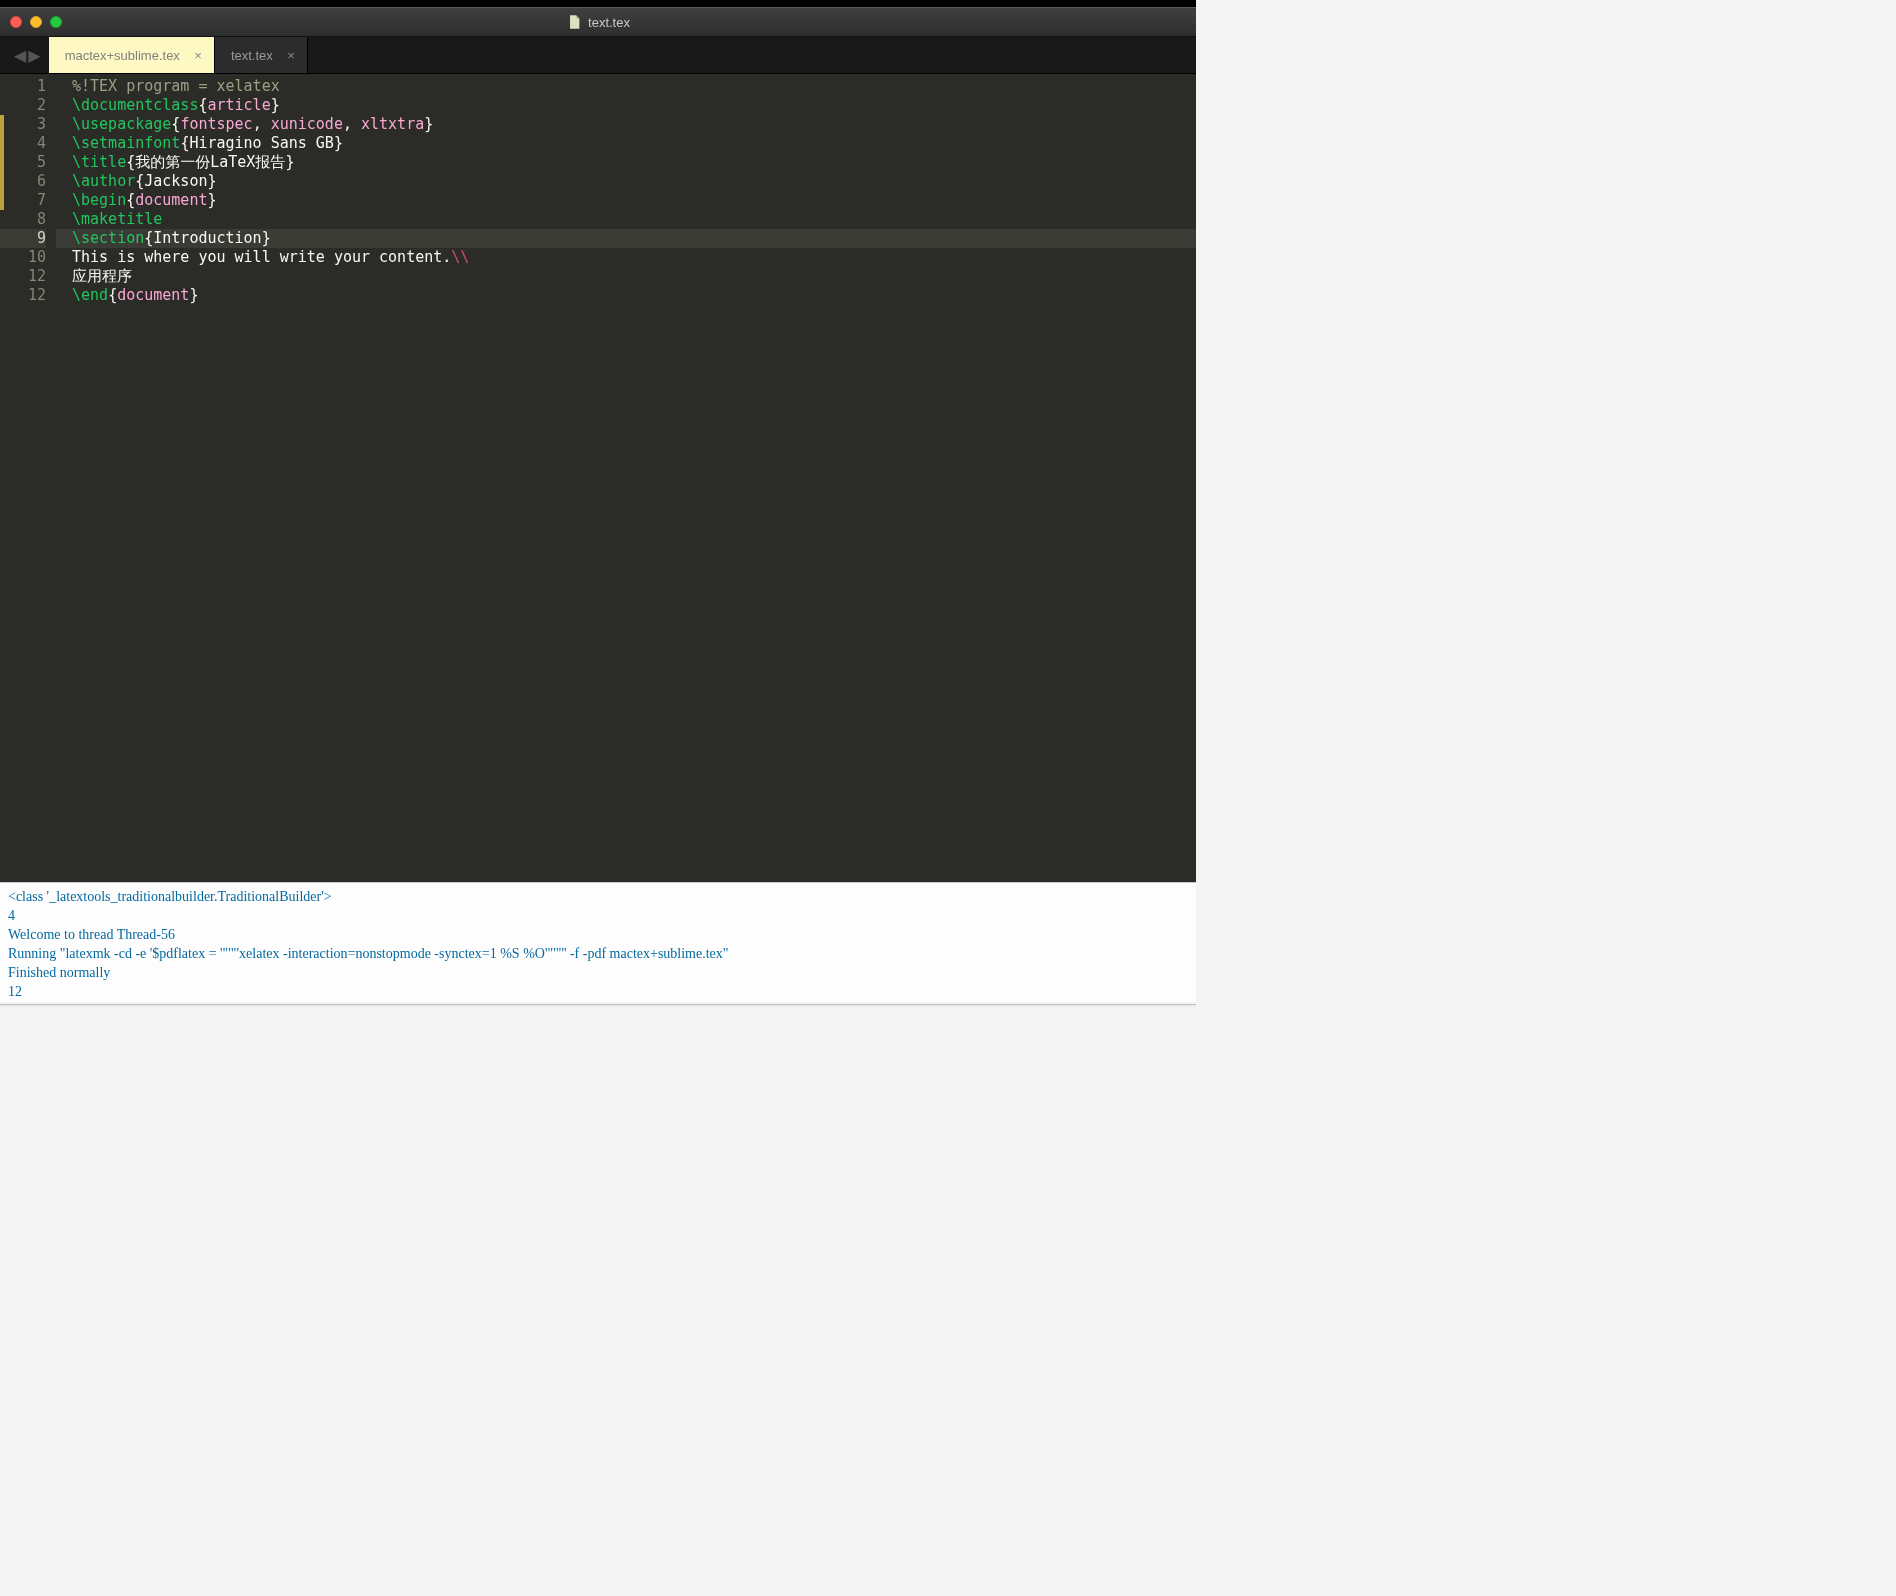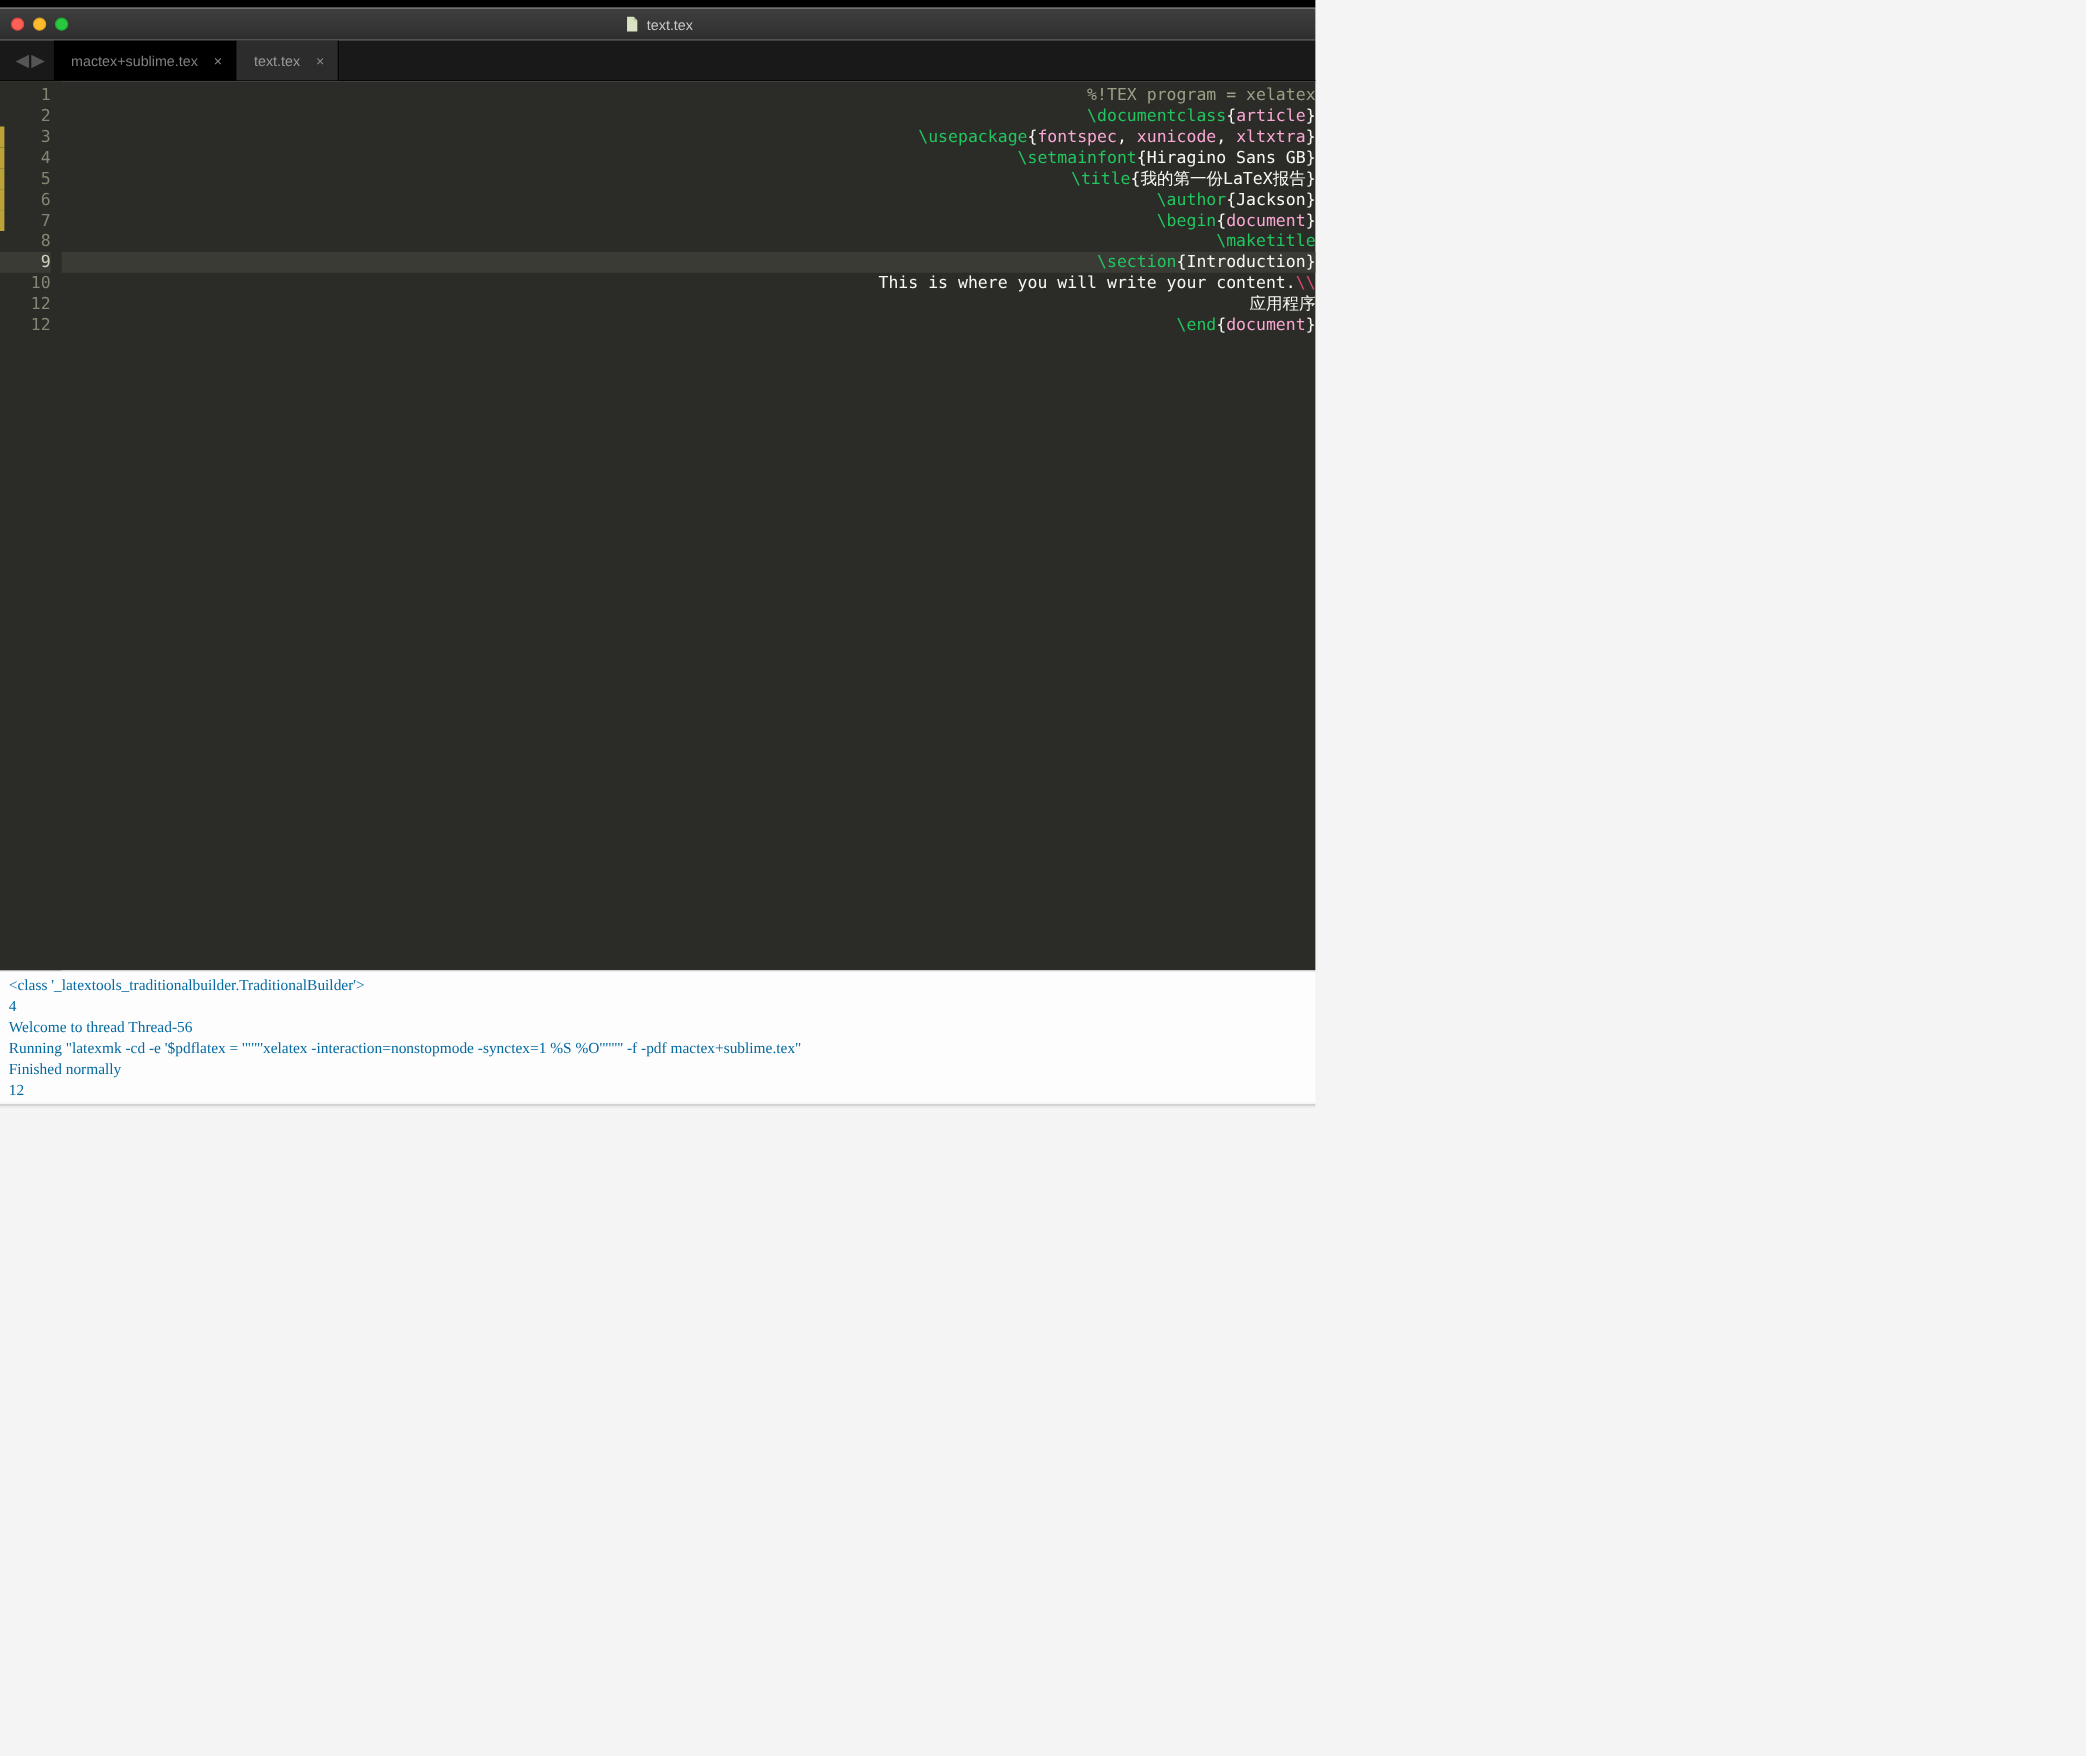--- a/index.html
+++ b/index.html
@@ -63,21 +63,21 @@
   .tab {
     position:relative;
     display:flex; align-items:center;
     padding: 0 34px 0 16px;
     background:#2c2c2c;
     color:#9a9a9a;
     font-size:13px;
     border-right:1px solid #000;
   }
   .tab.inactive {
-    background:#000000;
+    background:#fef9c3;
     color:#808080;
   }
   .tab .close-x {
     position:absolute; right:12px; color:#888; font-size:13px;
   }
   .tab.inactive::before,
   .tab.inactive::after { display:none; }
 
   .editor-wrap {
     height: 808px;
@@ -104,21 +104,21 @@
   .code {
     flex:1;
     font-family:"Menlo","Consolas",monospace;
     font-size:15px;
     line-height:19px;
     padding-top:3px;
     color:#f8f8f2;
     white-space:pre;
     position:relative;
   }
-  .code-line { height:19px; padding-left:16px;text-align:right; }
+  .code-line { height:19px; padding-left:16px; }
   .code-line.active { background:#3b3b36; }
   .gutter-line.active { background:#3b3b36; color:#d0d0c0; }
   .c-comment { color:#9aa086; }
   .c-command { color:#22c55e; }
   .c-brace { color:#f8f8f2; }
   .c-param { color:#f9a8d4; }
   .c-text { color:#f8f8f2; }
   .c-esc { color:#d44c6c; }
 
   .console {

